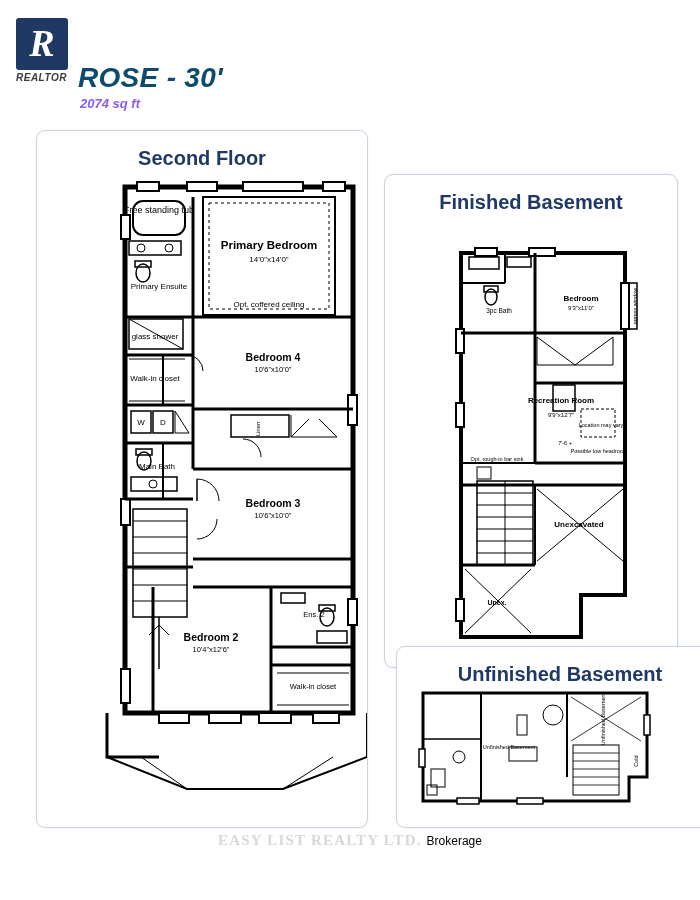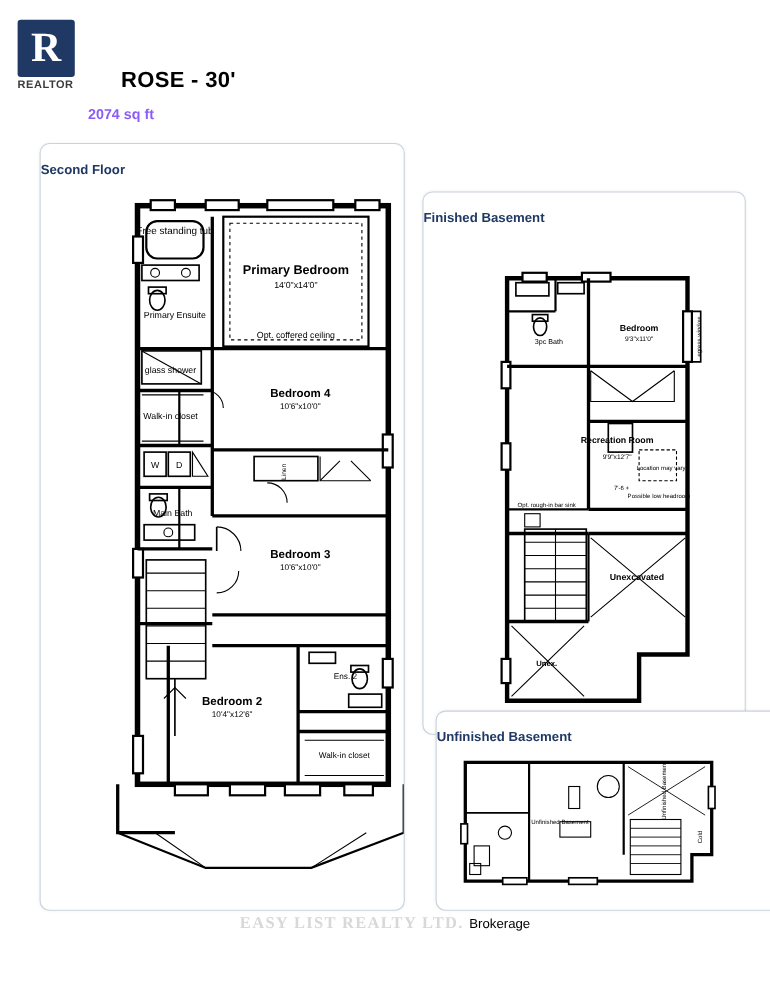--- a/index.html
+++ b/index.html
@@ -12,21 +12,21 @@
     background: #ffffff;
     font-family: "Liberation Sans", sans-serif;
     position: relative;
     overflow: hidden;
   }
 
   
   .header {
     position: absolute;
     left: 0; top: 0;
-    width: 632px; height: 120px;
+    width: 632px; height: 120px; font-style: italic;
   }
   .realtor-logo {
     position: absolute;
     left: 16px; top: 18px;
     width: 62px; height: 62px;
   }
   .realtor-mark {
     width: 52px; height: 52px;
     background: #1f3864;
     border-radius: 3px;
@@ -46,46 +46,46 @@
     position: absolute;
     left: 0; top: 54px;
     font-size: 10px;
     letter-spacing: .5px;
     color: #3b3b3b;
     font-weight: bold;
   }
   .plan-title {
     position: absolute;
     left: 78px; top: 62px;
-    font-size: 20px;
-    font-weight: bold;
-    color: #000000;
+    font-size: 28px;
+    font-weight: bold;
+    color: #0c4a6e;
     letter-spacing: .3px;
-    margin-left: 32px;
   }
   .plan-area {
     position: absolute;
     left: 80px; top: 96px;
     font-size: 13px;
     font-weight: bold;
     color: #8b5cf6;
   }
 
   
   .panel {
     position: absolute;
     background: #ffffff;
     border: 1px solid #c9d2dd;
     border-radius: 9px;
     box-shadow: 0 0 3px rgba(0,0,0,.06);
   }
   .panel-title {
     position: absolute;
     left: 0; right: 0;
-    font-size: 12px;
+    text-align: center;
+    font-size: 20px;
     font-weight: bold;
     color: #1f3864;
   }
 
   #panel-second { left: 36px;  top: 130px; width: 330px; height: 696px; }
   #panel-finished { left: 384px; top: 130px; width: 292px; height: 492px; margin-top: 44px; }
   #panel-unfinished { left: 396px; top: 646px; width: 292px; height: 180px; padding-left: 34px; }
 
   #panel-second .panel-title { top: 16px; }
   #panel-finished .panel-title { top: 16px; }

